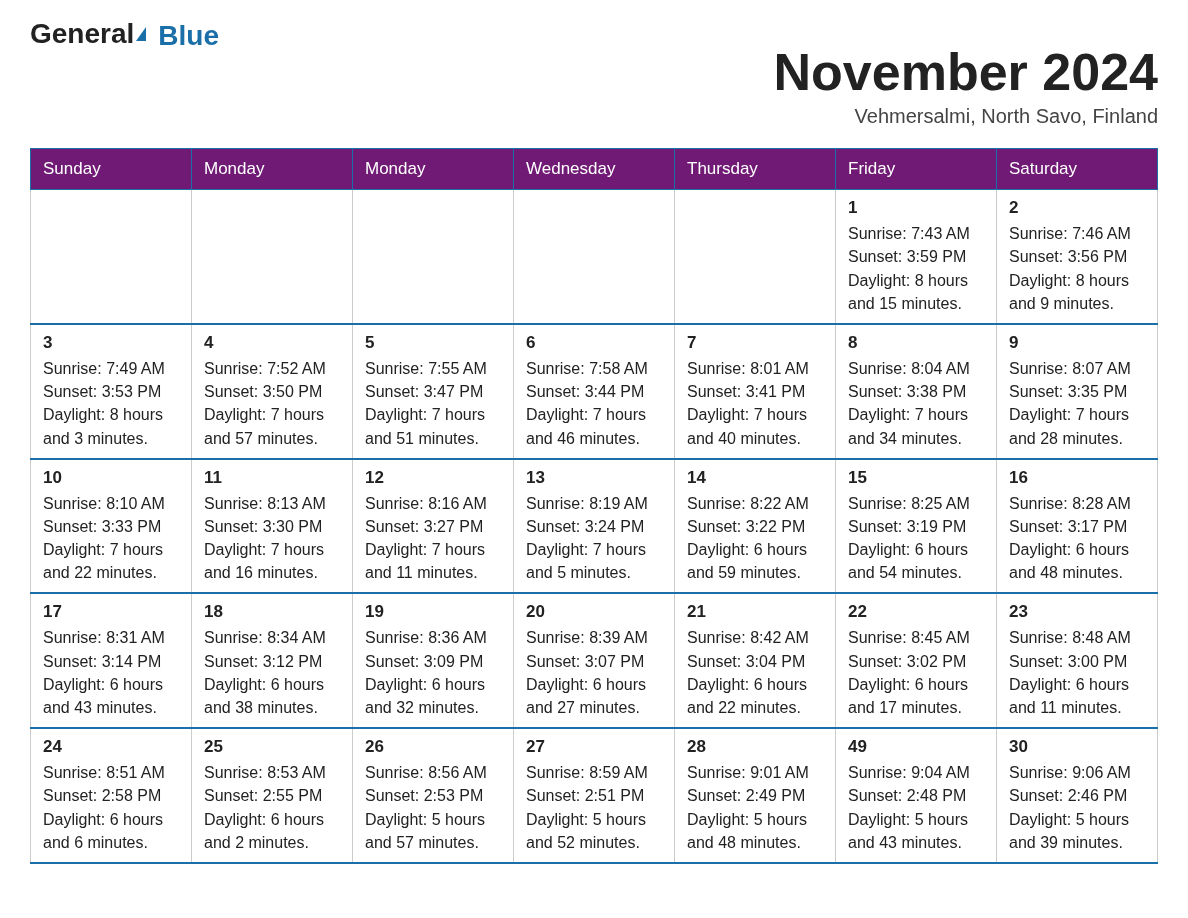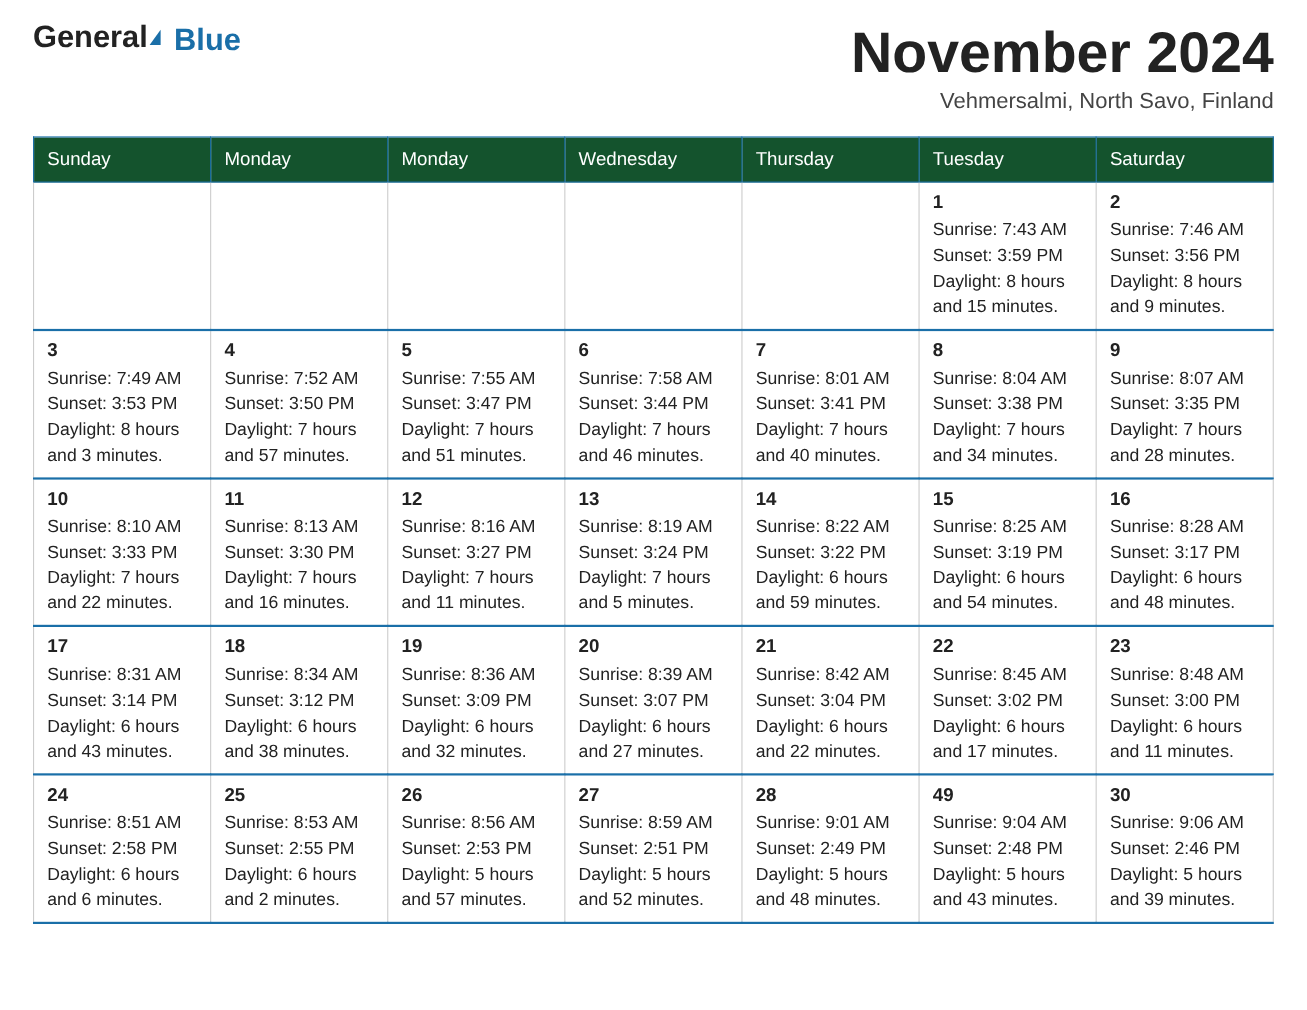--- a/index.html
+++ b/index.html
@@ -45,32 +45,33 @@
       vertical-align: middle;
     }
     .title-block {
       text-align: right;
     }
     .month-title {
       font-size: 52px;
       font-weight: bold;
       color: #222;
       line-height: 1.1;
+      margin-top: 24px;
     }
     .location-title {
       font-size: 20px;
       color: #444;
       margin-top: 4px;
     }
     .calendar {
       width: 100%;
       border-collapse: collapse;
     }
     .calendar thead tr {
-      background-color: #14532d;
+      background-color: #701a75;
     }
     .calendar thead th {
       color: #fff;
       font-size: 17px;
       font-weight: normal;
       padding: 10px 12px;
       text-align: left;
       border: 1px solid #1a6fa8;
       width: calc(100% / 7);
     }
@@ -133,21 +134,21 @@
 </div>
 
 <table class="calendar">
   <thead>
     <tr>
     <th>Sunday</th>
         <th>Monday</th>
         <th>Monday</th>
         <th>Wednesday</th>
         <th>Thursday</th>
-        <th>Tuesday</th>
+        <th>Friday</th>
         <th>Saturday</th>
       </tr>
   </thead>
   <tbody id="calendar-body">
   <tr>
         <td class="empty-cell"></td>
         <td class="empty-cell"></td>
         <td class="empty-cell"></td>
         <td class="empty-cell"></td>
         <td class="empty-cell"></td>

